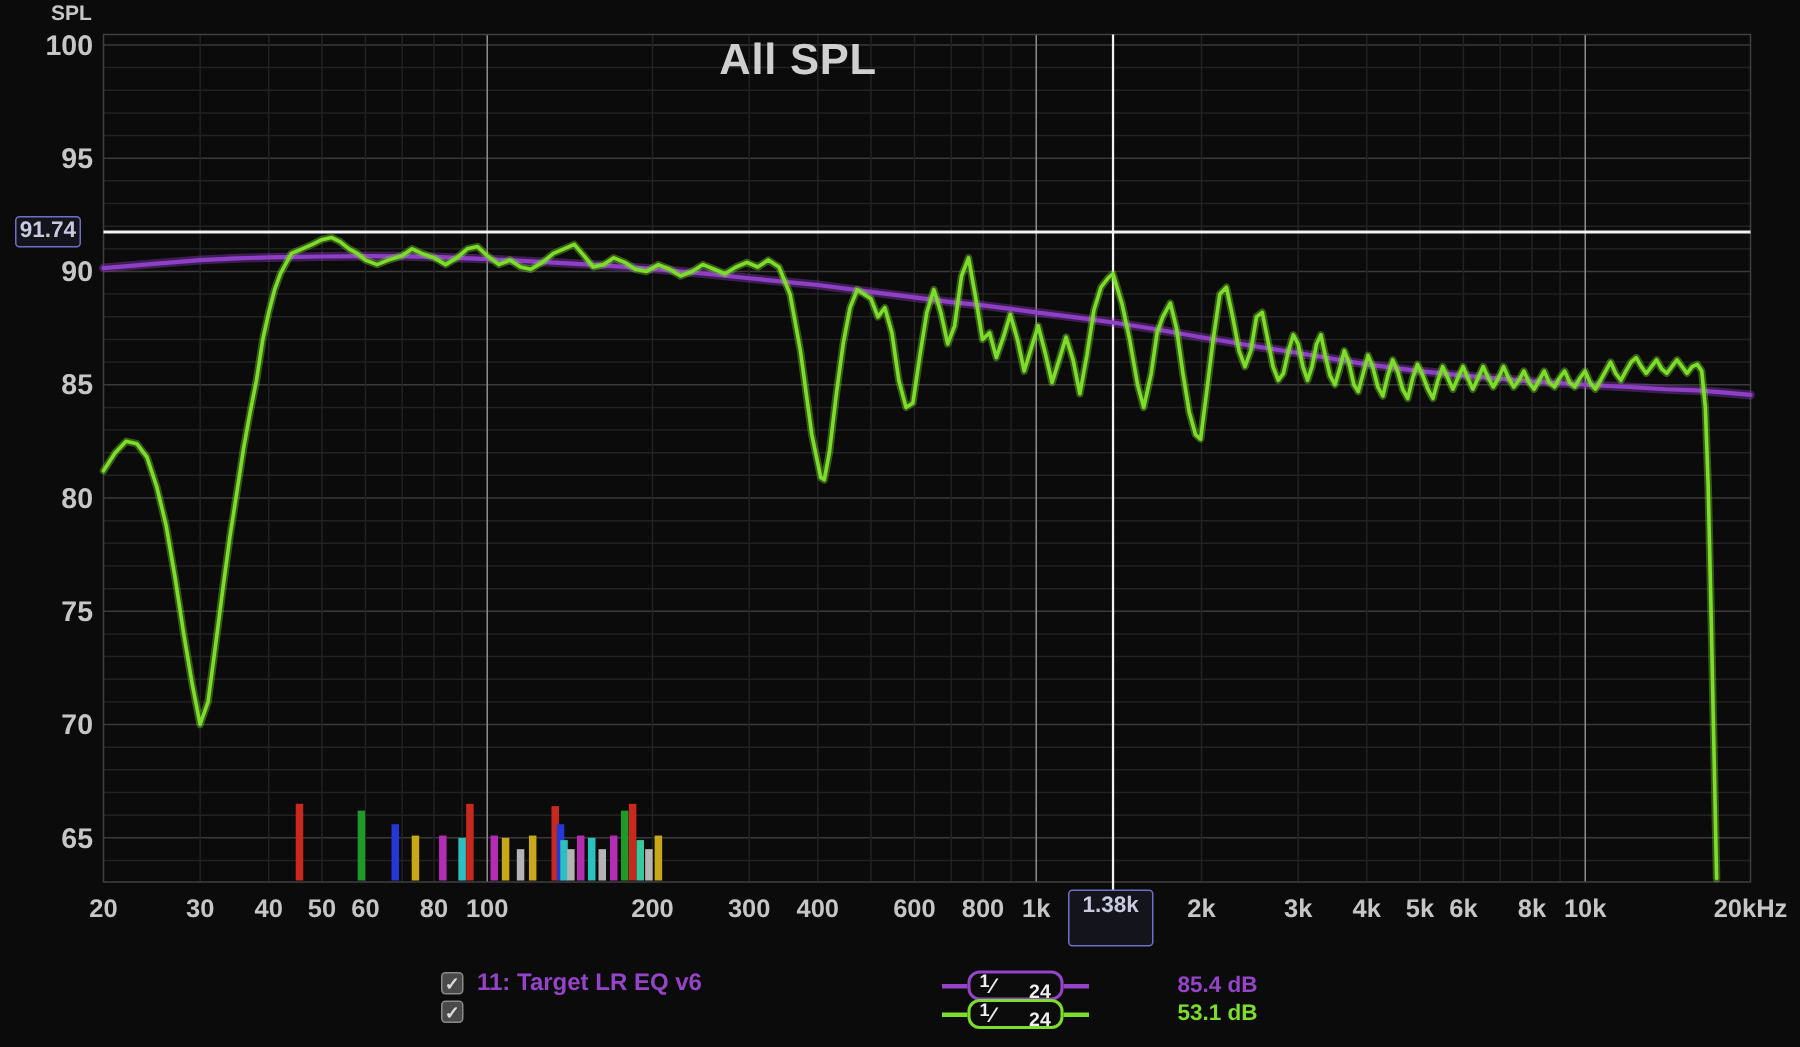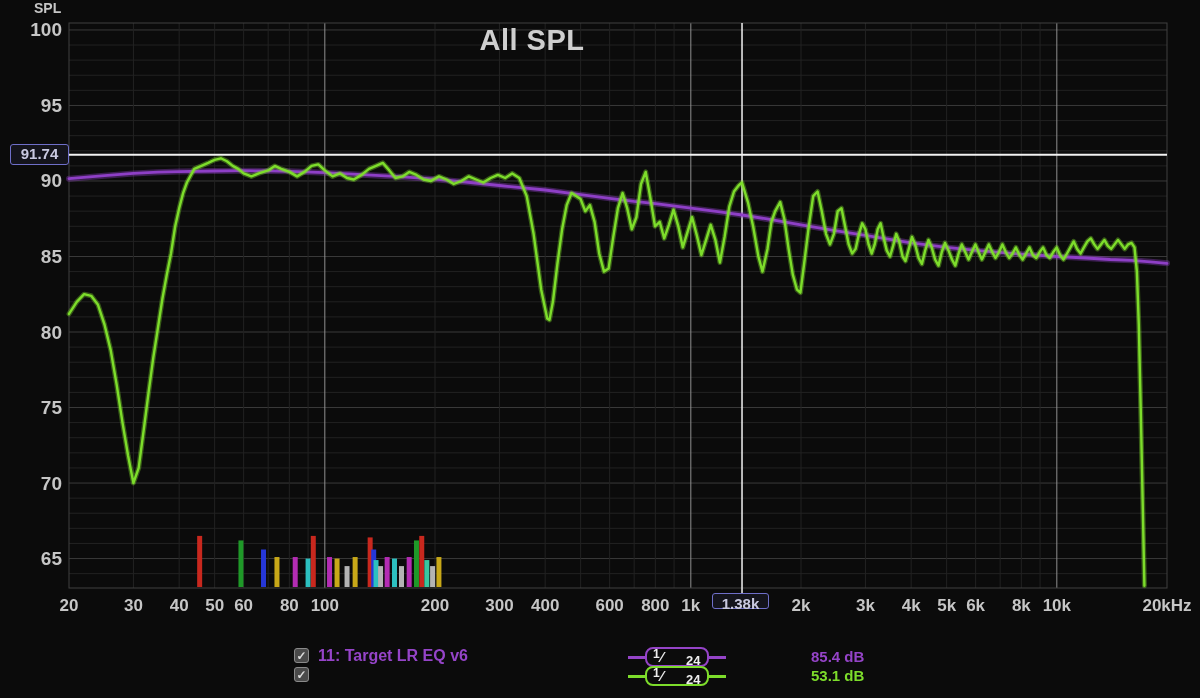--- a/index.html
+++ b/index.html
@@ -5,38 +5,38 @@
   html,body{margin:0;padding:0;background:#0b0b0b;}
   body{width:1200px;height:698px;position:relative;overflow:hidden;
        font-family:"Liberation Sans",sans-serif;-webkit-font-smoothing:antialiased;}
   #plot-svg{position:absolute;left:0;top:0;}
   .overlay{position:absolute;color:#c6c6c6;}
   #spl-unit{left:34px;top:0px;font-size:14px;font-weight:700;}
   #chart-title{left:69px;top:24px;width:926px;text-align:center;
                font-size:29px;font-weight:700;color:#cfcfcf;letter-spacing:.5px;}
   .readout{position:absolute;background:#14141c;border:1.5px solid #6f6fc9;border-radius:3px;
            color:#c9c9e0;font-size:15px;font-weight:700;text-align:center;box-sizing:border-box;}
-  #readout-y{left:10px;top:144px;width:59px;height:21px;line-height:18px;}
-  #readout-x{left:712px;top:593px;width:57px;height:16px;line-height:19px;}
+  #readout-y{left:10px;top:144px;width:44px;height:21px;line-height:18px;}
+  #readout-x{left:712px;top:593px;width:57px;height:38px;line-height:19px;}
   .legend-row{position:absolute;left:0;width:100%;height:22px;}
   #legend-row-0{top:646px;} #legend-row-1{top:665px;}
   .cb{position:absolute;left:294px;top:2px;width:15px;height:15px;background:#4a4a4a;
       border:1px solid #8a8a8a;border-radius:3px;box-sizing:border-box;
       display:flex;align-items:center;justify-content:center;}
   .cb .check{color:#dddddd;font-size:12px;font-weight:700;line-height:1;}
   .legend-label{position:absolute;left:318px;top:1px;font-size:16px;font-weight:700;white-space:pre;text-align:right;}
   .badge{position:absolute;left:628px;top:0;height:22px;display:flex;align-items:center;}
   .badge .stub{width:17px;height:3px;background:currentColor;}
   .badge .fracbox{height:20px;border:2.5px solid currentColor;border-radius:8px;background:#0c0c0c;
       padding:0 6px;display:flex;align-items:center;box-sizing:border-box;}
   .badge .fracbox span{color:#eeeeee;font-weight:700;}
   .fnum{font-size:12px;transform:translateY(-3px);}
   .fsl{font-size:14px;margin:0 1px;}
   .fden{font-size:13px;transform:translateY(3px);margin-left:22px;}
-  .legend-value{position:absolute;left:785px;top:2px;font-size:15px;font-weight:700;margin-left:26px;}
+  .legend-value{position:absolute;left:785px;top:2px;font-size:15px;font-weight:700;}
 </style>
 </head>
 <body>
 
 <svg id="plot-svg" width="1200" height="630">
     <g>
       <line x1="69" y1="573.6522320235231" x2="1167" y2="573.6522320235231" stroke="#222222" stroke-width="1"></line>
       <line x1="69" y1="558.5493183640738" x2="1167" y2="558.5493183640738" stroke="#3a3a3a" stroke-width="1"></line>
       <line x1="69" y1="543.4464047046245" x2="1167" y2="543.4464047046245" stroke="#222222" stroke-width="1"></line>
       <line x1="69" y1="528.3434910451751" x2="1167" y2="528.3434910451751" stroke="#222222" stroke-width="1"></line>

